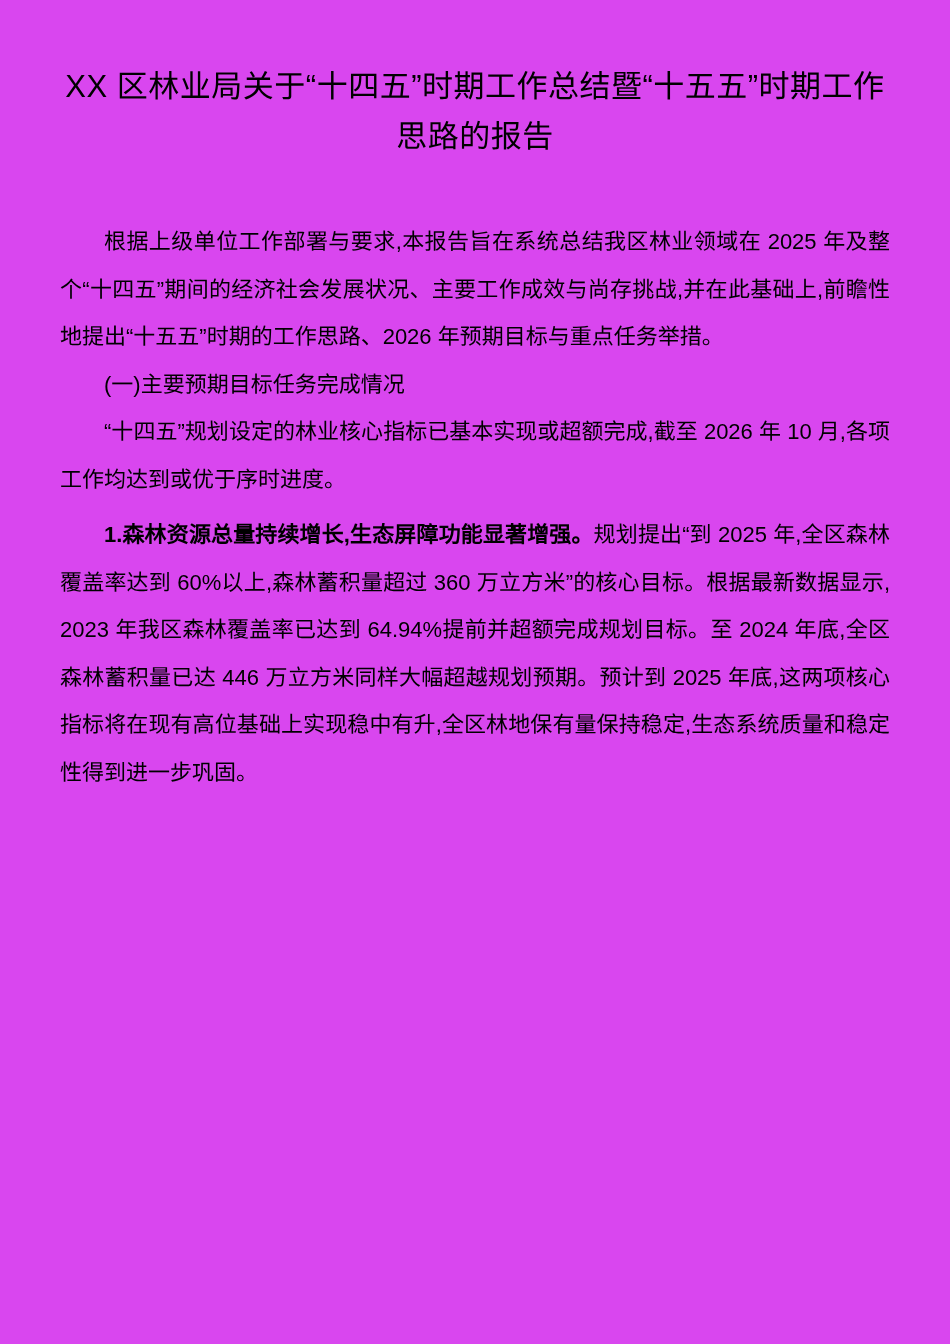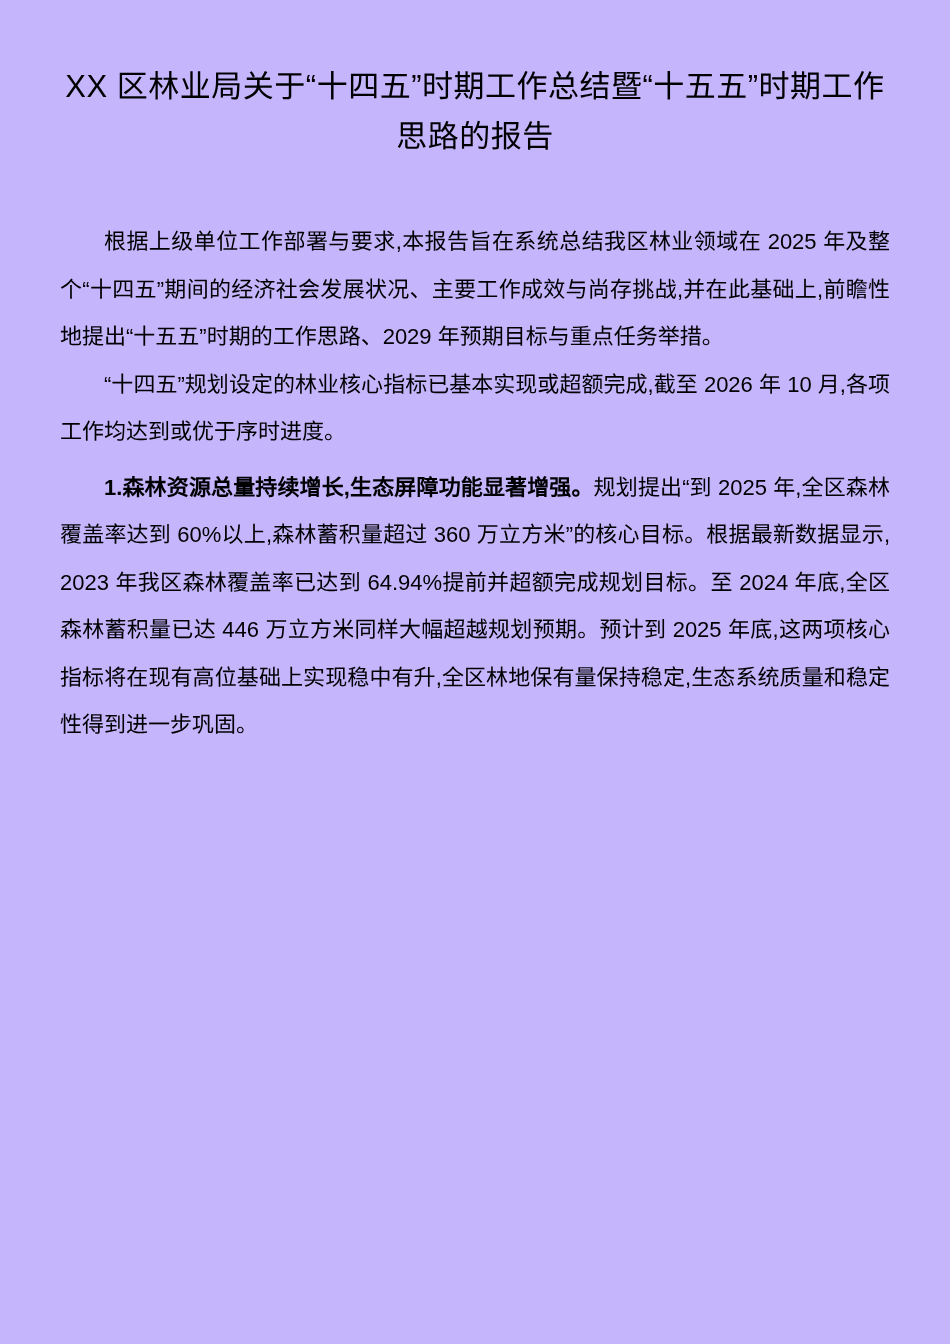--- a/index.html
+++ b/index.html
@@ -5,21 +5,21 @@
   html, body {
     margin: 0;
     padding: 0;
     background: #ffffff;
   }
   .page {
     position: relative;
     width: 950px;
     height: 1344px;
     margin: 0 auto;
-    background: #c4b5fd;
+    background: #d946ef;
     color: #000000;
     box-sizing: border-box;
     padding: 62px 60px 0 60px;
     overflow: hidden;
     font-family: "Liberation Sans", "DejaVu Sans", sans-serif;
   }
   .doc-title {
     font-size: 31px;
     font-weight: normal;
     line-height: 50px;
@@ -51,24 +51,25 @@
 </style>
 </head>
 <body>
 
 <div class="page">
 
   <h1 class="doc-title">XX 区林业局关于“十四五”时期工作总结暨“十五五”时期工作思路的报告</h1>
 
   <div>
 
-    <p class="para">根据上级单位工作部署与要求,本报告旨在系统总结我区林业领域在 2025 年及整个“十四五”期间的经济社会发展状况、主要工作成效与尚存挑战,并在此基础上,前瞻性地提出“十五五”时期的工作思路、2029 年预期目标与重点任务举措。</p>
+    <p class="para">根据上级单位工作部署与要求,本报告旨在系统总结我区林业领域在 2025 年及整个“十四五”期间的经济社会发展状况、主要工作成效与尚存挑战,并在此基础上,前瞻性地提出“十五五”时期的工作思路、2026 年预期目标与重点任务举措。</p>
 
 
 
+    <p class="heading">(一)主要预期目标任务完成情况</p>
 
     <p class="para">“十四五”规划设定的林业核心指标已基本实现或超额完成,截至 2026 年 10 月,各项工作均达到或优于序时进度。</p>
 
     <p class="para numbered"><span class="bold-lead">1.森林资源总量持续增长,生态屏障功能显著增强。</span><span>规划提出“到 2025 年,全区森林覆盖率达到 60%以上,森林蓄积量超过 360 万立方米”的核心目标。根据最新数据显示,2023 年我区森林覆盖率已达到 64.94%提前并超额完成规划目标。至 2024 年底,全区森林蓄积量已达 446 万立方米同样大幅超越规划预期。预计到 2025 年底,这两项核心指标将在现有高位基础上实现稳中有升,全区林地保有量保持稳定,生态系统质量和稳定性得到进一步巩固。</span></p>
 
 
   </div>
 </div>
 
 </body></html>

